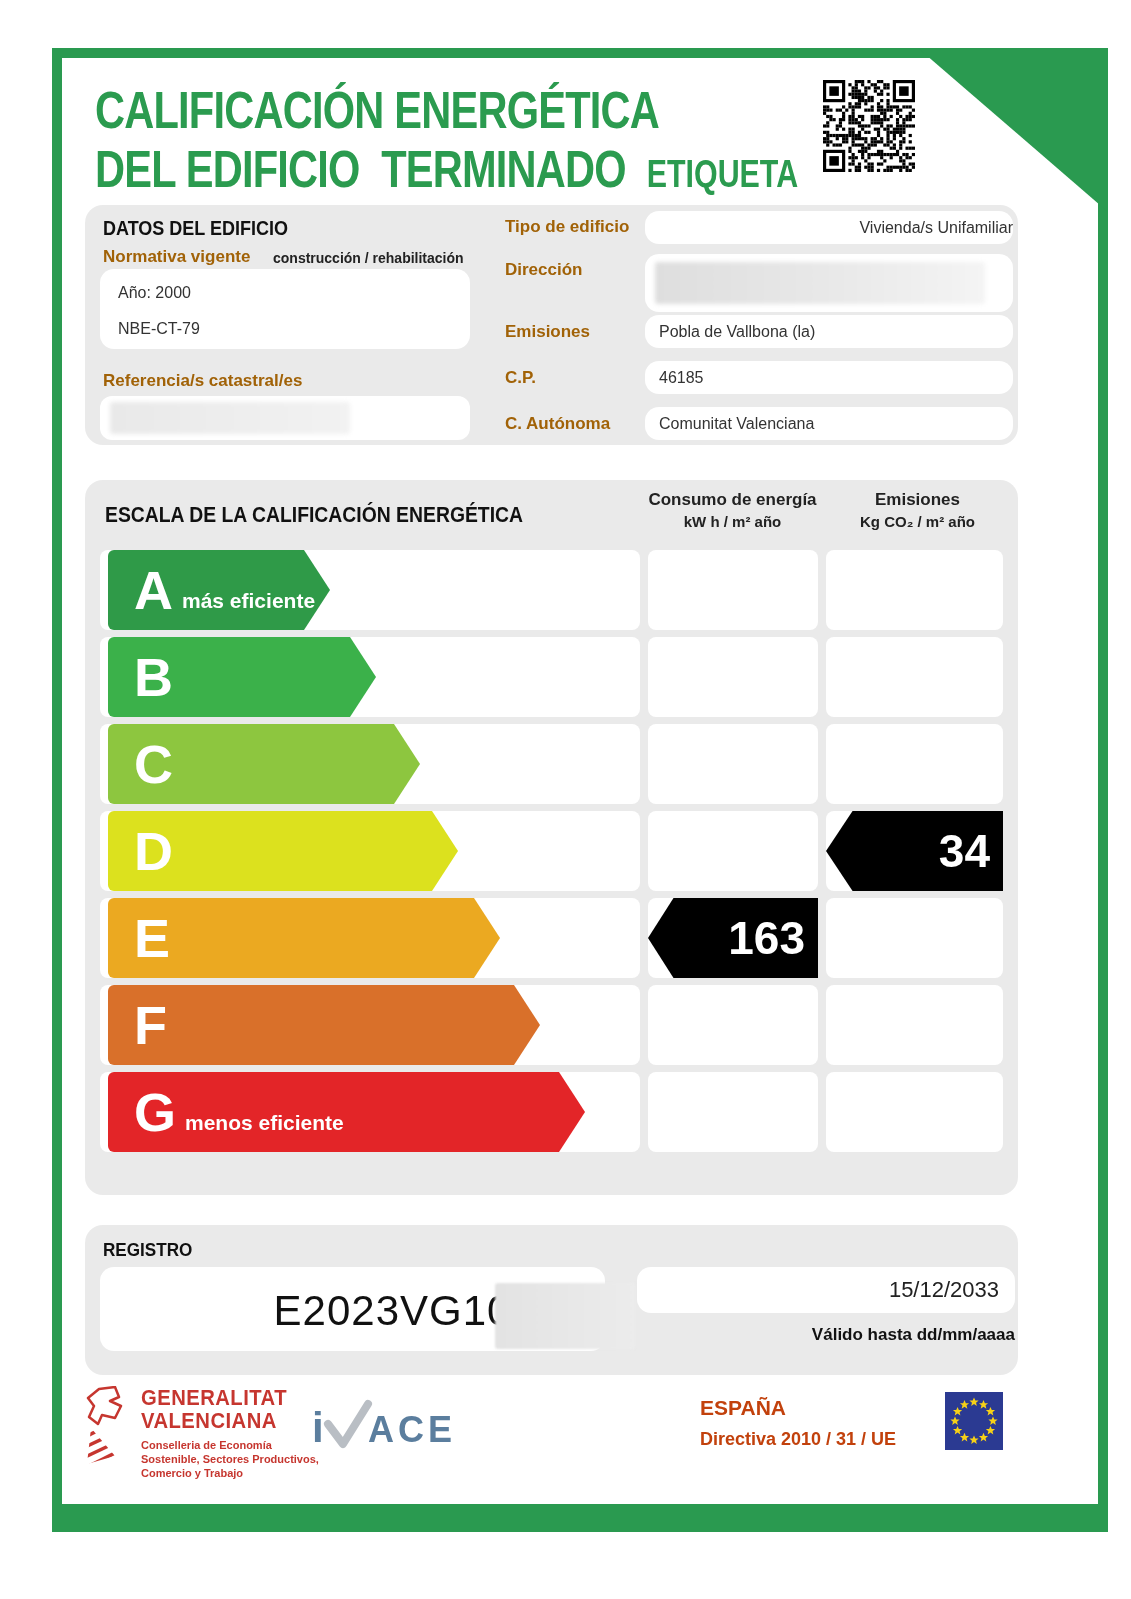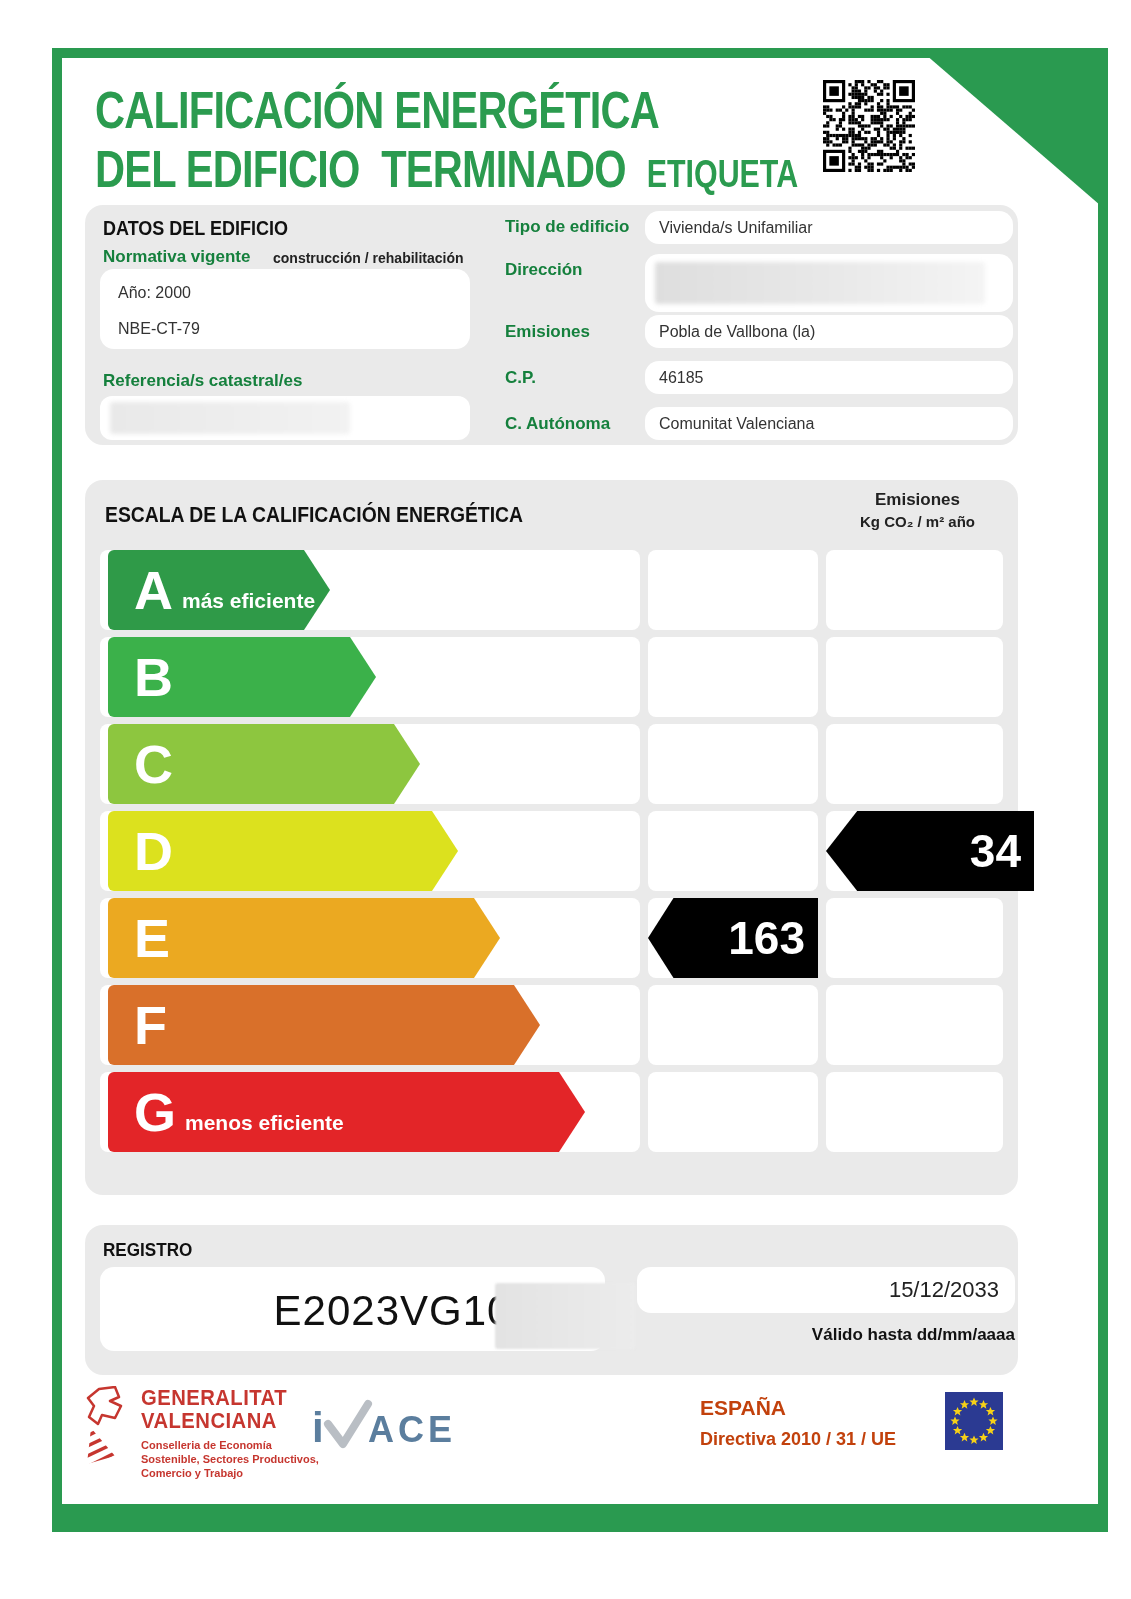--- a/index.html
+++ b/index.html
@@ -22,21 +22,21 @@
   .title-line.l1{font-size:52px;letter-spacing:-1px;}
   .title-line.l2{font-size:52px;letter-spacing:-1px;margin-top:7px;}
   .title-line .tag{font-size:38px;margin-left:26px;letter-spacing:0;}
   .qr{position:absolute;left:823px;top:80px;width:92px;height:92px;background:#fff;}
   
   .panel{position:absolute;left:85px;width:933px;background:var(--panel-gray);border-radius:18px;}
   .panel-datos{top:205px;height:240px;}
   .panel-escala{top:480px;height:715px;}
   .panel-registro{top:1225px;height:150px;}
   .abs{position:absolute;}
-  .lbl{font-weight:bold;font-size:17px;color:#15803d;}
+  .lbl{font-weight:bold;font-size:17px;color:#a16207;}
   .lbl-sm{font-weight:bold;font-size:14px;color:#222;}
   .whitebox{position:absolute;background:#fff;border-radius:14px;}
   .val{font-size:16px;color:#333;}
   .sec-title{font-weight:bold;color:#111;transform:scaleX(.9);transform-origin:left top;white-space:nowrap;}
   .blur-patch{position:absolute;filter:blur(2px);border-radius:3px;}
   
   .datos-title{left:18px;top:12px;font-size:20px;}
   .normativa-label{left:18px;top:42px;}
   .normativa-sub{left:188px;top:45px;}
   .normativa-box{left:15px;top:64px;width:370px;height:80px;}
@@ -456,21 +456,21 @@
       <span class="val" style="top:15px;">Año: 2000</span>
       <span class="val" style="top:51px;">NBE-CT-79</span>
     </div>
     <div class="abs lbl ref-label">Referencia/s catastral/es</div>
     <div class="whitebox ref-box">
       <div class="blur-patch" style="left:10px;top:6px;width:240px;height:32px;background:linear-gradient(90deg,#e9e9e9,#f2f2f2);"></div>
     </div>
 
     <div class="abs lbl field-label" style="top:12px;">Tipo de edificio</div>
     <div class="whitebox field-box" style="top:6px;height:33px;">
-      <span class="val" style="line-height:33px;">Vivienda/s Unifamiliar</span>
+      <span class="val" style="line-height:33px;text-align:right;">Vivienda/s Unifamiliar</span>
     </div>
 
     <div class="abs lbl field-label" style="top:55px;">Dirección</div>
     <div class="whitebox field-box" style="top:49px;height:58px;">
       <div class="blur-patch" style="left:10px;top:8px;width:330px;height:42px;background:linear-gradient(90deg,#dedede,#e9e9e9 55%,#f4f4f4);"></div>
     </div>
 
     <div class="abs lbl field-label" style="top:117px;">Emisiones</div>
     <div class="whitebox field-box" style="top:110px;height:33px;">
       <span class="val" style="line-height:33px;">Pobla de Vallbona (la)</span>
@@ -482,20 +482,24 @@
     </div>
 
     <div class="abs lbl field-label" style="top:209px;">C. Autónoma</div>
     <div class="whitebox field-box" style="top:202px;height:33px;">
       <span class="val" style="line-height:33px;">Comunitat Valenciana</span>
     </div>
   </section>
 
   <section class="panel panel-escala">
     <div class="abs sec-title escala-title">ESCALA DE LA CALIFICACIÓN ENERGÉTICA</div>
+    <div class="col-head consumo">
+      <div class="t">Consumo de energía</div>
+      <div class="u">kW h / m² año</div>
+    </div>
     <div class="col-head emisiones">
       <div class="t">Emisiones</div>
       <div class="u">Kg CO₂ / m² año</div>
     </div>
     <div class="rows">
         <div class="scale-row" style="top: 0px;">
           <div class="cell c1"></div>
           <div class="cell c2"></div>
           <div class="cell c3"></div>
           <div class="bar" style="width: 222px; background: rgb(47, 154, 72);">
@@ -519,21 +523,21 @@
             <span class="letter">C</span>
           </div>
         </div>
         <div class="scale-row" style="top: 261px;">
           <div class="cell c1"></div>
           <div class="cell c2"></div>
           <div class="cell c3"></div>
           <div class="bar" style="width: 350px; background: rgb(220, 225, 30);">
             <span class="letter">D</span>
           </div>
-          <div class="indicator" style="left: 741px; width: 208px;">
+          <div class="indicator" style="left: 741px; width: 177px;">
             <span class="num">34</span>
           </div>
         </div>
         <div class="scale-row" style="top: 348px;">
           <div class="cell c1"></div>
           <div class="cell c2"></div>
           <div class="cell c3"></div>
           <div class="bar" style="width: 392px; background: rgb(235, 169, 33);">
             <span class="letter">E</span>
           </div>

